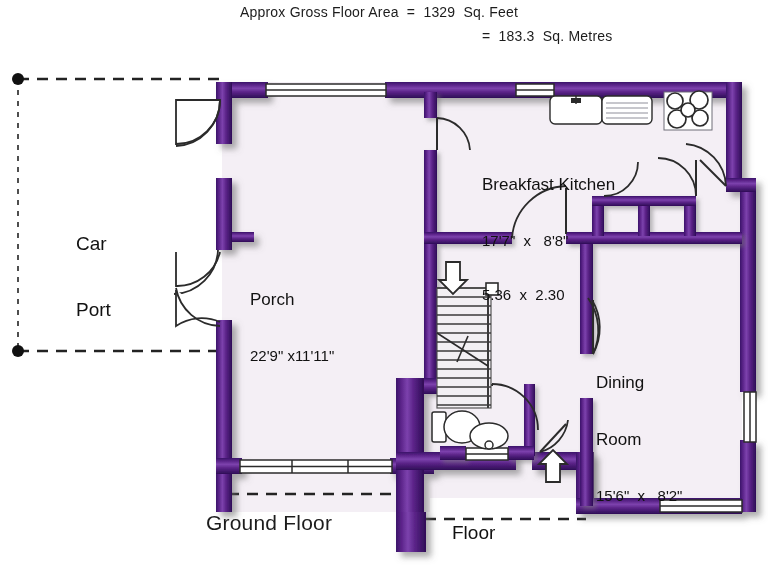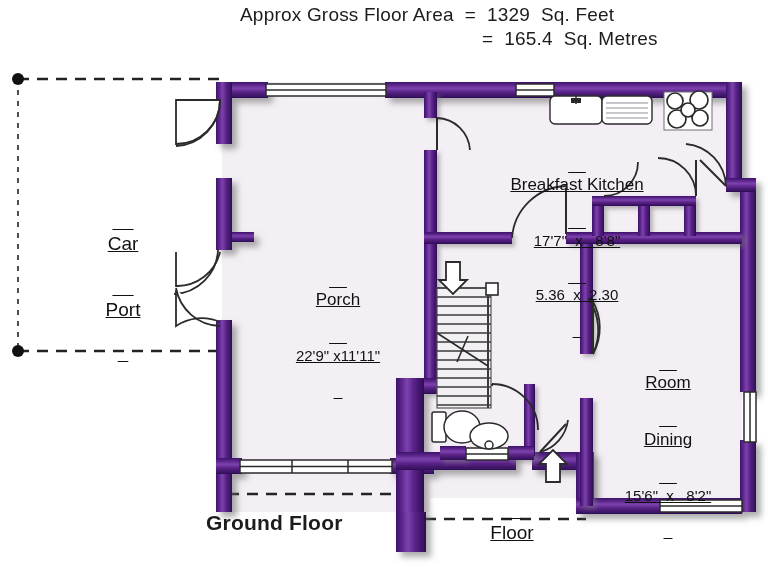--- a/index.html
+++ b/index.html
@@ -1,32 +1,32 @@
 <!DOCTYPE html>
 <html><head>
 <meta charset="utf-8">
 <style>
   html,body{margin:0;padding:0;background:#ffffff;}
   body{width:768px;height:576px;overflow:hidden;
        font-family:"Liberation Sans","DejaVu Sans",sans-serif;color:#1a1a1a;}
   #stage{position:relative;width:768px;height:576px;}
   svg{display:block;position:absolute;top:0;left:0;}
-  .hdr{position:absolute;font-size:19px;letter-spacing:.2px;white-space:pre;color:#1c1c1c;}
-  .lbl{position:absolute;text-align:center;white-space:pre;color:#111111;line-height:1.16;text-decoration:underline;}
+  .hdr{position:absolute;font-size:14px;letter-spacing:.2px;white-space:pre;color:#1c1c1c;}
+  .lbl{position:absolute;white-space:pre;color:#111111;line-height:1.16;}
   .rname{font-size:17px;}
   .rdim{font-size:15px;}
   .big{font-size:19px;}
 </style>
 </head>
 <body>
 
 <div id="stage">
 
   <div class="hdr" style="left:240px;top:4px;">Approx Gross Floor Area  =  1329  Sq. Feet</div>
-  <div class="hdr" style="left:482px;top:28px;">=  165.4  Sq. Metres</div>
+  <div class="hdr" style="left:482px;top:28px;">=  183.3  Sq. Metres</div>
 
   <svg width="768" height="576" viewBox="0 0 768 576">
     <defs>
 
       <linearGradient id="gV" x1="0" y1="0" x2="1" y2="0">
         <stop offset="0%" stop-color="#3a1269"></stop>
         <stop offset="18%" stop-color="#5b2389"></stop>
         <stop offset="40%" stop-color="#7c42ad"></stop>
         <stop offset="62%" stop-color="#5c2489"></stop>
         <stop offset="100%" stop-color="#2e0d56"></stop>
@@ -235,21 +235,21 @@
       <rect x="432" y="412" width="14" height="30" rx="2"></rect>
       <ellipse cx="462" cy="427" rx="18" ry="16"></ellipse>
     </g>
     <g fill="#ffffff" stroke="#2b2b2b" stroke-width="1.5">
       <ellipse cx="489" cy="436" rx="19" ry="13"></ellipse>
       <ellipse cx="489" cy="445" rx="4" ry="4"></ellipse>
     </g>
 
   </svg>
 
-  <div class="lbl big" style="left:68px;top:189px;width:110px;">
+  <div class="lbl big" style="left:76px;top:189px;width:110px;">
     <div>Car</div>
     <div>Port</div>
   </div>
 
   <div class="lbl" style="left:250px;top:253px;width:176px;">
     <div class="rname">Porch</div>
     <div class="rdim">22'9" x11'11"</div>
   </div>
 
   <div class="lbl" style="left:482px;top:138px;width:190px;">
@@ -257,24 +257,24 @@
     <div class="rdim">17'7"  x   8'8"</div>
     <div class="rdim">5.36  x  2.30</div>
   </div>
 
 
   <div class="lbl" style="left:596px;top:198px;width:140px;"></div>
 
   <div class="lbl" style="left:597px;top:196px;width:142px;top:196px;"></div>
 
   <div class="lbl" style="left:596px;top:336px;width:144px;">
+    <div class="rname">Dining</div>
     <div class="rname">Room</div>
-    <div class="rname">Dining</div>
     <div class="rdim">15'6"  x   8'2"</div>
   </div>
 
   <div class="lbl big" style="left:452px;top:478px;width:120px;">
     <div>Floor</div>
   </div>
 
-  <div class="hdr" style="left:206px;top:511px;font-size:21px;font-weight:bold;">Ground Floor</div>
+  <div class="hdr" style="left:206px;top:511px;font-size:21px;">Ground Floor</div>
 
 </div>
 
 </body></html>

